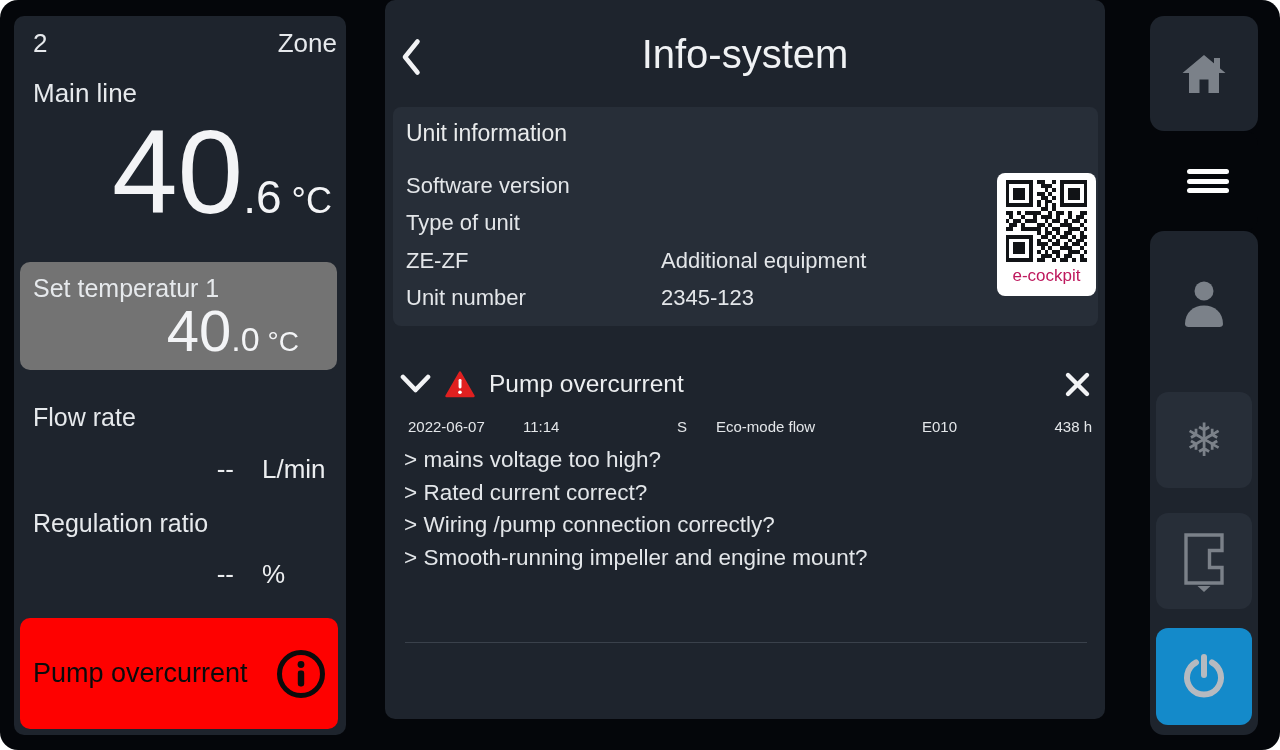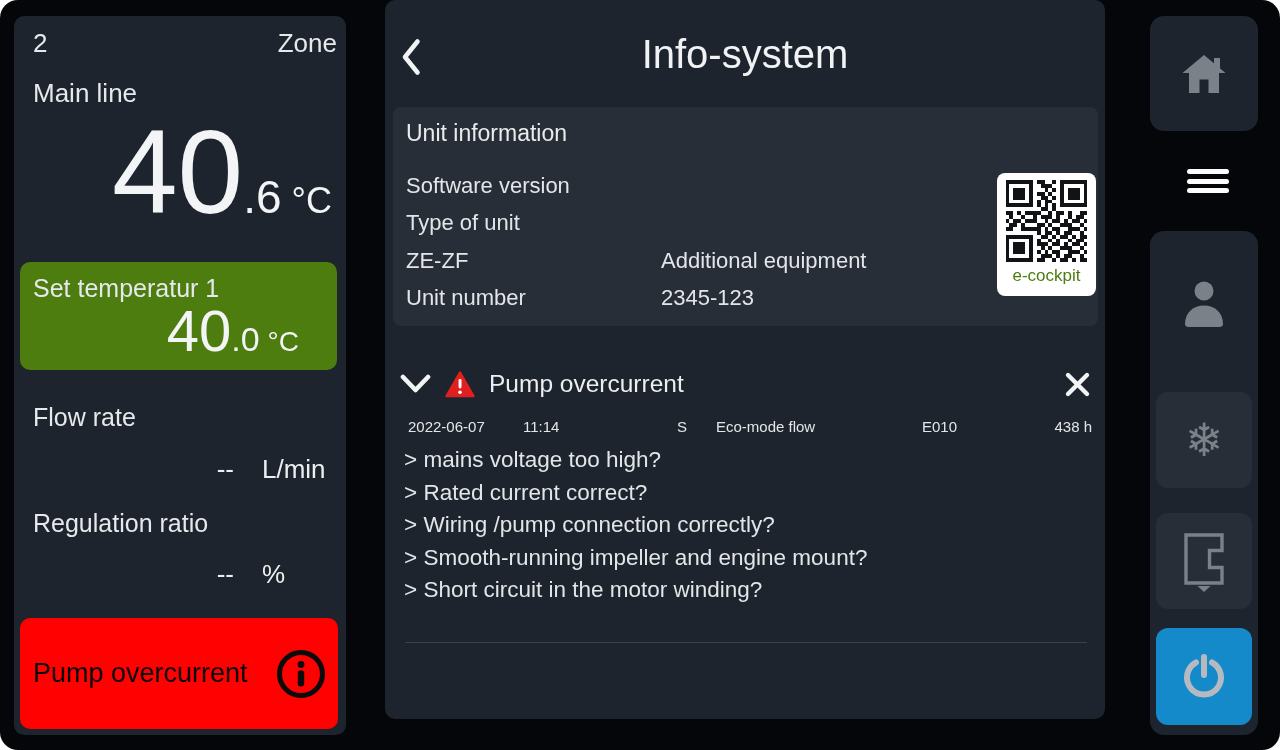--- a/index.html
+++ b/index.html
@@ -16,21 +16,21 @@
   
   .zone-row{position:absolute;left:19px;right:9px;top:12px;display:flex;
             justify-content:space-between;font-size:26px;line-height:30px;color:#e6e9ec;}
   .mainline-label{position:absolute;left:19px;top:62px;font-size:26px;line-height:30px;color:#e6e9ec;}
   .temp-big{position:absolute;right:14px;top:96px;display:flex;align-items:baseline;color:#f3f4f6;}
   .temp-big .t-int{font-size:118px;line-height:1.02;font-weight:400;}
   .temp-big .t-dec{font-size:46px;}
   .temp-big .t-unit{font-size:36px;margin-left:10px;}
 
   .set-box{position:absolute;left:6px;right:9px;top:246px;height:108px;
-           background:#4d7c0f;border-radius:10px;}
+           background:#737373;border-radius:10px;}
   .set-box .set-label{position:absolute;left:13px;top:12px;font-size:25px;color:#e6e9ec;}
   .set-box .set-value{position:absolute;right:38px;bottom:10px;display:flex;
                       align-items:baseline;color:#f3f4f6;}
   .set-box .v-int{font-size:58px;line-height:1;}
   .set-box .v-dec{font-size:34px;}
   .set-box .v-unit{font-size:28px;margin-left:8px;}
 
   .metric-label{position:absolute;left:19px;font-size:25px;line-height:30px;color:#e6e9ec;}
   .metric-row{position:absolute;left:0;right:6px;display:flex;justify-content:flex-end;
               font-size:26px;line-height:30px;color:#eceef0;}
@@ -52,21 +52,21 @@
   .unit-box{position:absolute;left:8px;right:7px;top:107px;height:219px;
             background:#272e38;border-radius:8px;}
   .unit-heading{position:absolute;left:13px;top:13px;font-size:23px;color:#e9ebec;}
   .unit-rows{position:absolute;left:13px;top:60px;right:120px;}
   .info-row{display:grid;grid-template-columns:255px auto;height:37.5px;
             align-items:center;font-size:22px;color:#e3e6e9;}
   .qr-card{position:absolute;right:2px;top:66px;width:99px;height:123px;
            background:#ffffff;border-radius:8px;}
   .qr-grid{display:grid;width:82px;height:82px;margin:7px auto 0;}
   .qr-grid div.on{background:#111316;}
-  .qr-label{text-align:center;font-size:17px;color:#4d7c0f;margin-top:4px;}
+  .qr-label{text-align:center;font-size:17px;color:#be185d;margin-top:4px;}
 
   .alarm-head{position:absolute;left:15px;right:14px;top:362px;height:44px;
               display:flex;align-items:center;}
   .alarm-title{margin-left:14px;font-size:24.5px;color:#eceef0;}
   .icon-btn{background:none;border:none;padding:0;cursor:pointer;display:flex;align-items:center;}
   .close-btn{margin-left:auto;}
   .warn-wrap{margin-left:14px;display:flex;align-items:center;}
 
   .alarm-meta{position:absolute;left:23px;right:13px;top:413px;display:flex;
               font-size:15px;line-height:28px;color:#e3e6e9;}
@@ -660,21 +660,20 @@
       <span class="c-mode">Eco-mode flow</span>
       <span class="c-code">E010</span>
       <span class="c-hours">438 h</span>
     </div>
 
     <ul class="checks">
       <li>&gt; mains voltage too high?</li>
       <li>&gt; Rated current correct?</li>
       <li>&gt; Wiring /pump connection correctly?</li>
       <li>&gt; Smooth-running impeller and engine mount?</li>
-      <li>&gt; Short circuit in the motor winding?</li>
     </ul>
 
     <div class="divider"></div>
   </section>
 
   <aside>
     <div class="side-seg seg-top">
       <button class="side-btn btn-home">
         <span style="display:flex">
           <svg width="48" height="42" viewBox="0 0 48 42">

